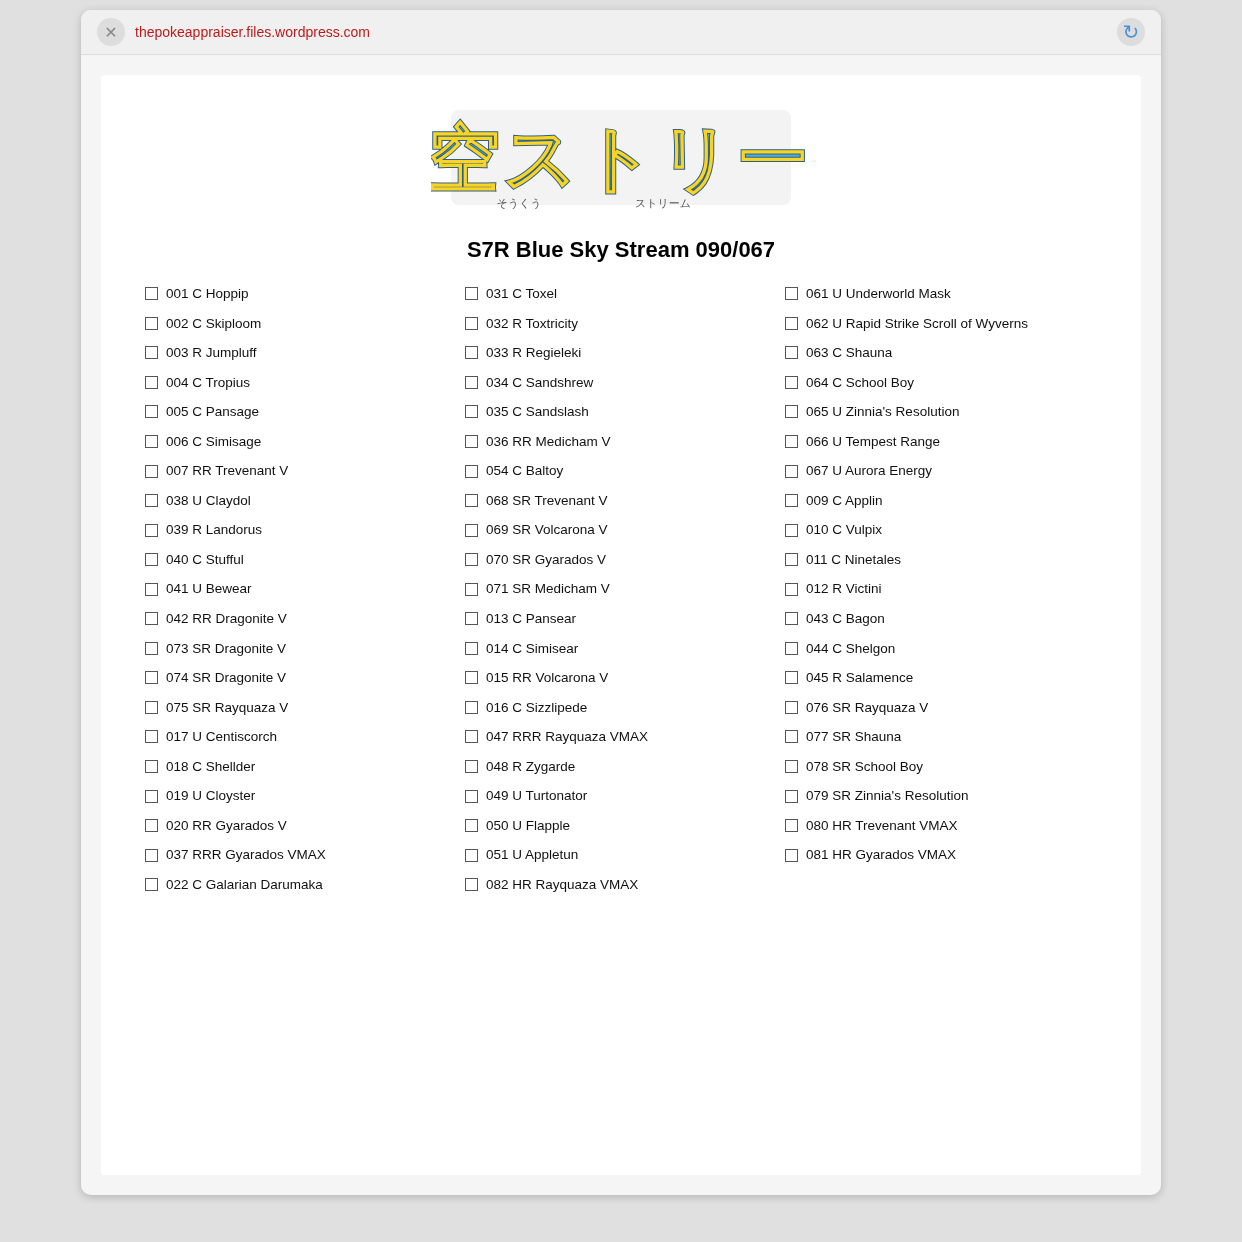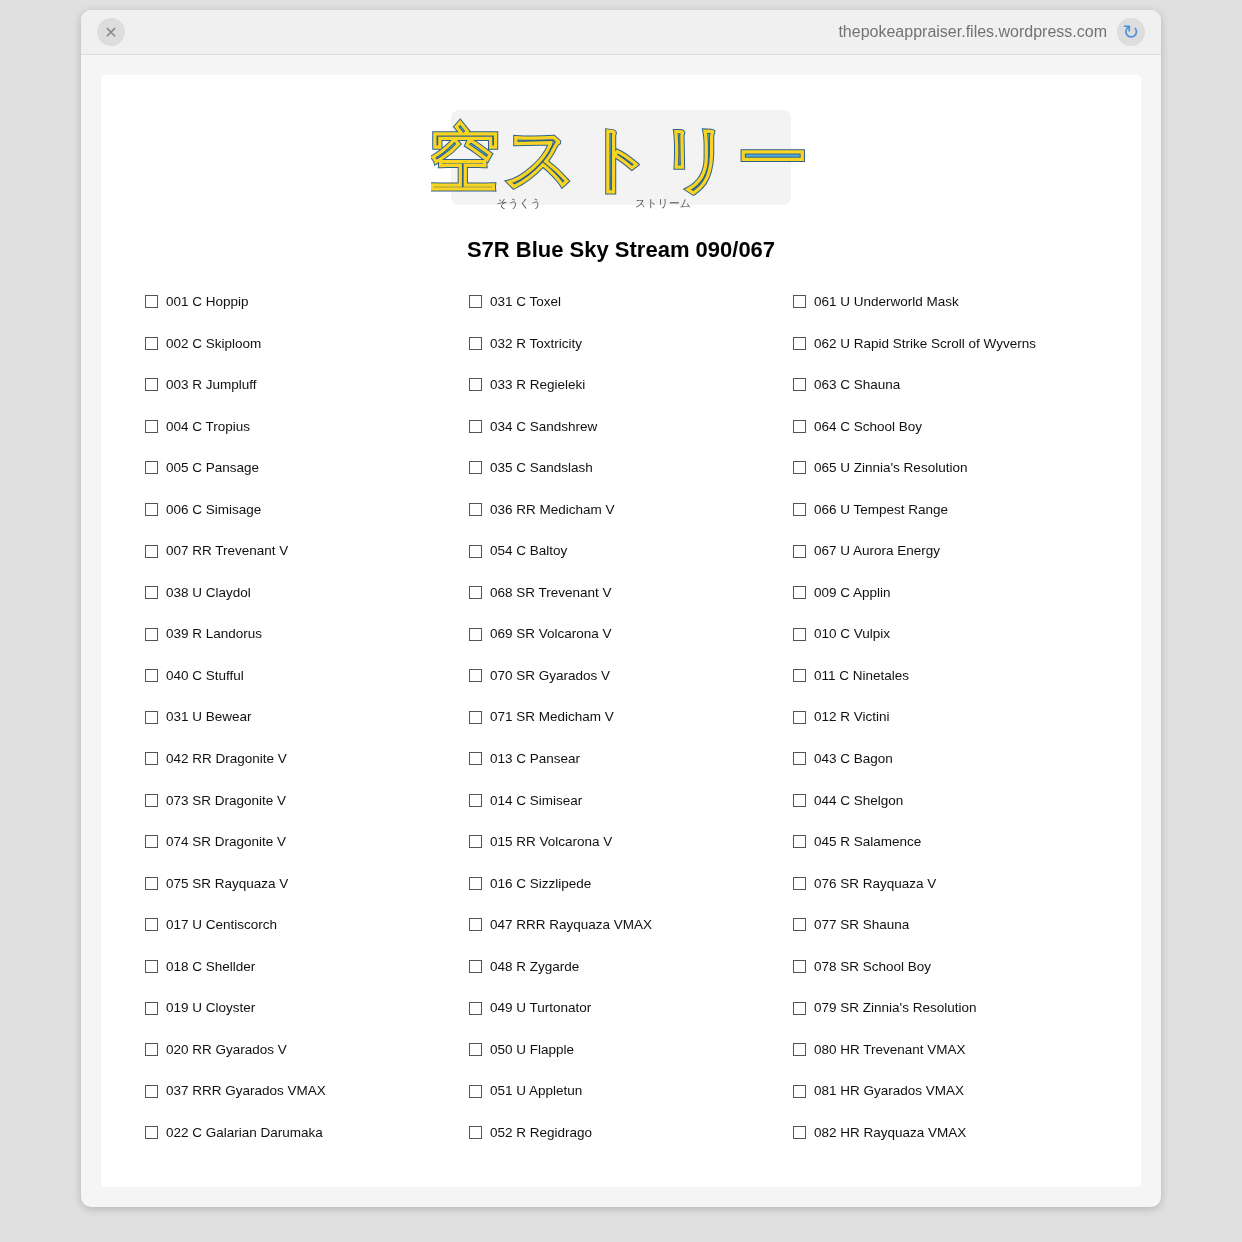--- a/index.html
+++ b/index.html
@@ -30,48 +30,47 @@
     .browser-btn {
       width: 28px; height: 28px;
       border-radius: 50%;
       background: #ddd;
       display: flex; align-items: center; justify-content: center;
       font-size: 16px; color: #888;
       cursor: pointer;
     }
     .url-bar {
       flex: 1;
-      text-align: right;
-      font-size: 16px;
-      color: #737373;
+      text-align: left;
+      font-size: 14px;
+      color: #b91c1c;
     }
     .page-content {
       background: #fff;
       margin: 20px;
       border-radius: 4px;
       padding: 30px 40px 40px 40px;
       min-height: 1100px;
     }
     .logo-area {
       text-align: center;
       margin-bottom: 18px;
     }
     .page-title {
       text-align: center;
       font-size: 22px;
       font-weight: bold;
-      margin-bottom: 24px;
+      margin-bottom: 16px;
       color: #000;
     }
     .card-list {
       display: grid;
       grid-template-columns: 1fr 1fr 1fr;
       column-gap: 0;
       row-gap: 0;
-      gap: 12px;
     }
     .card-item {
       display: flex;
       align-items: center;
       gap: 8px;
       padding: 6px 4px;
       font-size: 13.5px;
       color: #111;
       line-height: 1.3;
     }
@@ -240,21 +239,21 @@
         <div class="card-item">
           <span class="checkbox"></span>
           <span class="card-label">070 SR Gyarados V</span>
         </div>
         <div class="card-item">
           <span class="checkbox"></span>
           <span class="card-label">011 C Ninetales</span>
         </div>
         <div class="card-item">
           <span class="checkbox"></span>
-          <span class="card-label">031 U Bewear</span>
+          <span class="card-label">041 U Bewear</span>
         </div>
         <div class="card-item">
           <span class="checkbox"></span>
           <span class="card-label">071 SR Medicham V</span>
         </div>
         <div class="card-item">
           <span class="checkbox"></span>
           <span class="card-label">012 R Victini</span>
         </div>
         <div class="card-item">
@@ -361,24 +360,20 @@
           <span class="checkbox"></span>
           <span class="card-label">051 U Appletun</span>
         </div>
         <div class="card-item">
           <span class="checkbox"></span>
           <span class="card-label">081 HR Gyarados VMAX</span>
         </div>
         <div class="card-item">
           <span class="checkbox"></span>
           <span class="card-label">022 C Galarian Darumaka</span>
-        </div>
-        <div class="card-item">
-          <span class="checkbox"></span>
-          <span class="card-label">052 R Regidrago</span>
         </div>
         <div class="card-item">
           <span class="checkbox"></span>
           <span class="card-label">082 HR Rayquaza VMAX</span>
         </div>
       </div>
   </div>
 </div>
 
 </body></html>

